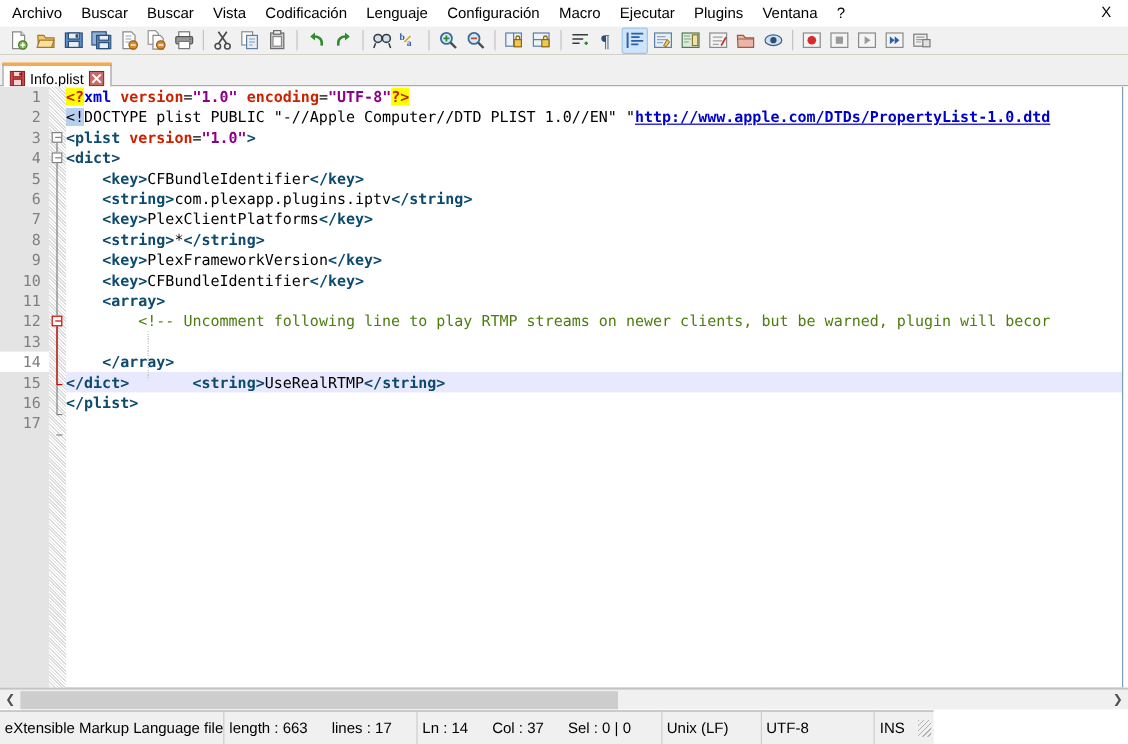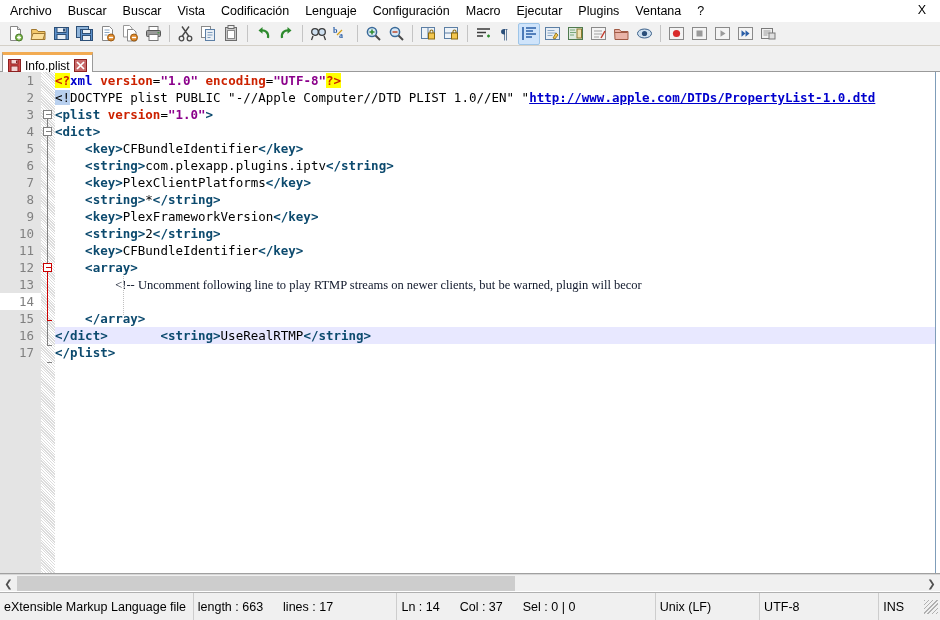--- a/index.html
+++ b/index.html
@@ -176,21 +176,21 @@
   .cur-line-gutter { background: #ffffff; }
 
   
   .tag      { color: #0c4a6e; font-weight: bold; }
   .txt      { color: #000000; }
   .attr     { color: #cc2200; font-weight: bold; }
   .val      { color: #8b008b; font-weight: bold; }
   .pi       { color: #0000cd; font-weight: bold; }
   .pimark   { background: #ffff00; color: #cc2200; font-weight: bold; }
   .bracehl  { background: #b8d0ef; color: #000; }
-  .comment  { color: #0f172a; font-family: Liberation Serif, serif; }
+  .comment  { color: #4d7c0f; }
   .link     { color: #0000cd; text-decoration: underline; font-weight: bold; }
 
   
   .fold-box {
     position: absolute;
     width: 9px; height: 9px;
     box-sizing: border-box;
     background: #ffffff;
   }
   .fold-box::after {
@@ -253,21 +253,21 @@
     width: 498px;
     height: 15px;
     background: #cdcdcd;
   }
 
   
   #statusbar {
     position: absolute;
     left: 0;
     top: 592px;
-    width: 940px;
+    width: 778px;
     height: 28px;
     background: #f0f0f0;
     border-top: 1px solid #b0b0b0;
     box-sizing: border-box;
     display: flex;
     align-items: center;
     font-size: 12.5px;
     color: #000;
   }
   .sb-cell {
@@ -640,21 +640,20 @@
     <div class="line code-line"><span class="txt">    </span><span class="tag">&lt;key&gt;</span><span class="txt">CFBundleIdentifier</span><span class="tag">&lt;/key&gt;</span></div>
 
     <div class="line code-line"><span class="txt">    </span><span class="tag">&lt;string&gt;</span><span class="txt">com.plexapp.plugins.iptv</span><span class="tag">&lt;/string&gt;</span></div>
 
     <div class="line code-line"><span class="txt">    </span><span class="tag">&lt;key&gt;</span><span class="txt">PlexClientPlatforms</span><span class="tag">&lt;/key&gt;</span></div>
 
     <div class="line code-line"><span class="txt">    </span><span class="tag">&lt;string&gt;</span><span class="txt">*</span><span class="tag">&lt;/string&gt;</span></div>
 
     <div class="line code-line"><span class="txt">    </span><span class="tag">&lt;key&gt;</span><span class="txt">PlexFrameworkVersion</span><span class="tag">&lt;/key&gt;</span></div>
 
-    <div class="line code-line"><span class="txt">    </span><span class="tag">&lt;string&gt;</span><span class="txt">2</span><span class="tag">&lt;/string&gt;</span></div>
 
     <div class="line code-line"><span class="txt">    </span><span class="tag">&lt;key&gt;</span><span class="txt">CFBundleIdentifier</span><span class="tag">&lt;/key&gt;</span></div>
 
     <div class="line code-line"><span class="txt">    </span><span class="tag">&lt;array&gt;</span></div>
 
     <div class="line code-line"><span class="txt">        </span><span class="comment">&lt;!-- Uncomment following line to play RTMP streams on newer clients, but be warned, plugin will becor</span></div>
 
     <div class="line code-line">
       <div class="cur-line-bg" style="left:-55px;"></div>
       <span style="position:relative"><span class="txt">        </span><span class="tag">&lt;string&gt;</span><span class="txt">UseRealRTMP</span><span class="tag">&lt;/string&gt;</span></span>

